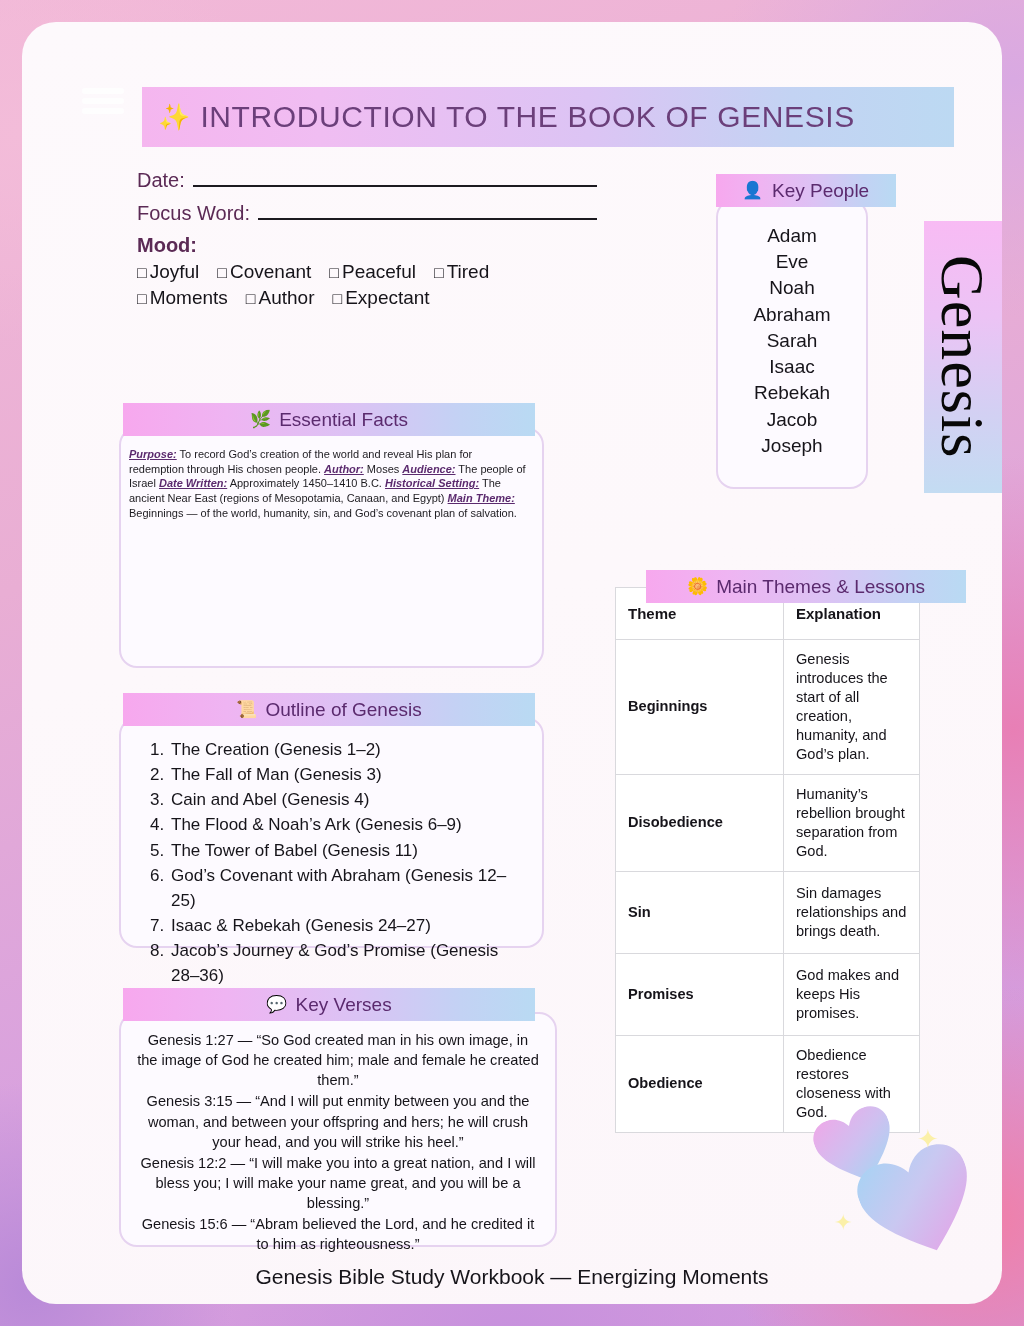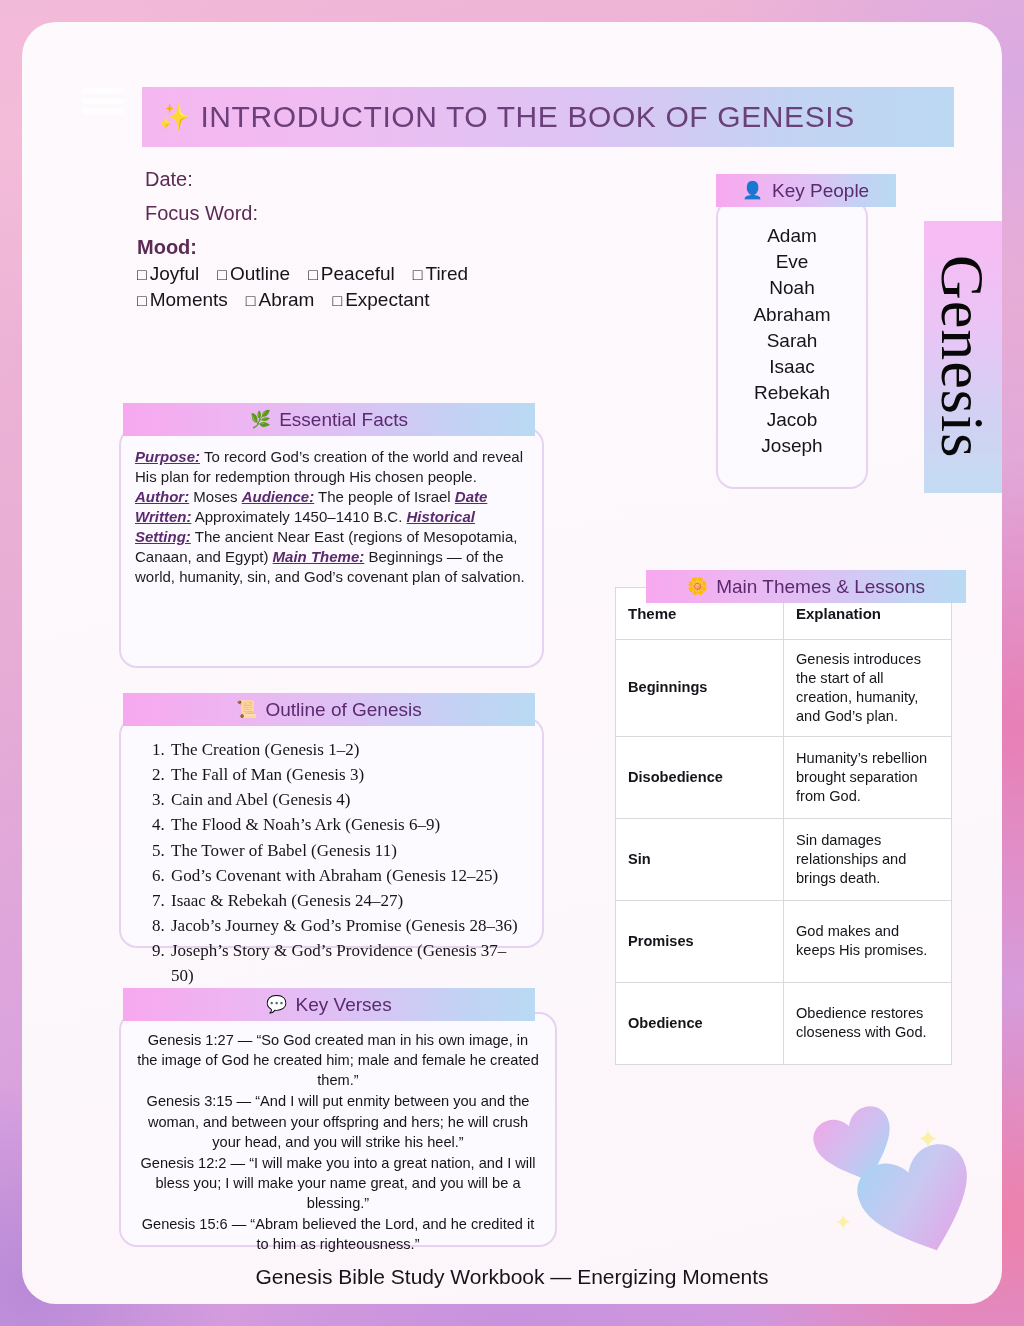--- a/index.html
+++ b/index.html
@@ -79,21 +79,20 @@
     white-space: nowrap;
   }
   .title-emoji { font-size: 26px; margin-right: 10px; }
 
   
   .form-block { position: absolute; left: 115px; top: 146px; width: 460px; }
   .field-row {
     display: flex;
     align-items: baseline;
     margin-bottom: 9px;
-    flex-direction: column;
   }
   .field-label {
     font-size: 20px;
     color: #5b2a55;
     white-space: nowrap;
   }
   .field-line {
     flex: 1;
     border-bottom: 2px solid #1c1a20;
     margin-left: 8px;
@@ -161,63 +160,63 @@
     color: #080808;
     writing-mode: vertical-rl;
     letter-spacing: 1px;
     line-height: 1;
   }
 
   
   #facts-card { left: 97px; top: 405px; width: 425px; height: 241px; }
   #facts-header { left: 101px; top: 381px; width: 412px; }
   .facts-body {
-    padding: 18px 14px 10px 14px;
-    font-size: 15px;
+    padding: 18px 14px 10px 8px;
+    font-size: 11px;
     color: #1d1b20;
     line-height: 1.33;
   }
   .facts-body b {
     color: #5b2a6e;
     font-style: italic;
     font-weight: bold;
     text-decoration: underline;
   }
 
   
   #outline-card { left: 97px; top: 695px; width: 425px; height: 231px; }
   #outline-header { left: 101px; top: 671px; width: 412px; }
   .outline-body {
     padding: 18px 14px 8px 30px;
     font-size: 17px;
     color: #16141a;
     line-height: 1.48;
   }
   .outline-body ol { padding-left: 18px; }
-  .outline-body li { padding-left: 2px; font-family: Liberation Serif, serif; }
+  .outline-body li { padding-left: 2px; }
 
   
   #verses-card { left: 97px; top: 990px; width: 438px; height: 235px; }
   #verses-header { left: 101px; top: 966px; width: 412px; }
   .verses-body {
     padding: 16px 16px 8px 16px;
     font-size: 14.6px;
     color: #16141a;
     line-height: 1.38;
     text-align: center;
   }
   .verses-body p { margin-bottom: 1px; }
 
   
   #themes-header { left: 624px; top: 548px; width: 320px; }
   .themes-table {
     position: absolute;
     left: 593px;
     top: 565px;
-    width: 337px;
+    width: 305px;
     border-collapse: collapse;
     background: #ffffff;
     font-size: 14.6px;
   }
   .themes-table th, .themes-table td {
     border: 1px solid #d9d9dd;
     text-align: left;
     vertical-align: middle;
     padding: 10px 12px;
     color: #16141a;
@@ -275,27 +274,27 @@
       <span class="field-label">Date:</span>
       <span class="field-line"></span>
     </div>
     <div class="field-row">
       <span class="field-label">Focus Word:</span>
       <span class="field-line"></span>
     </div>
     <div class="mood-label">Mood:</div>
     <div class="mood-row">
       <span class="mood-item"><span class="mood-box">□</span><span>Joyful</span></span>
-      <span class="mood-item"><span class="mood-box">□</span><span>Outline</span></span>
+      <span class="mood-item"><span class="mood-box">□</span><span>Covenant</span></span>
       <span class="mood-item"><span class="mood-box">□</span><span>Peaceful</span></span>
       <span class="mood-item"><span class="mood-box">□</span><span>Tired</span></span>
     </div>
     <div class="mood-row">
       <span class="mood-item"><span class="mood-box">□</span><span>Moments</span></span>
-      <span class="mood-item"><span class="mood-box">□</span><span>Abram</span></span>
+      <span class="mood-item"><span class="mood-box">□</span><span>Author</span></span>
       <span class="mood-item"><span class="mood-box">□</span><span>Expectant</span></span>
     </div>
   </div>
 
   <div class="card" id="key-people-card">
     <div class="people-list" id="people-list">
         <div>Adam</div>
         <div>Eve</div>
         <div>Noah</div>
         <div>Abraham</div>

